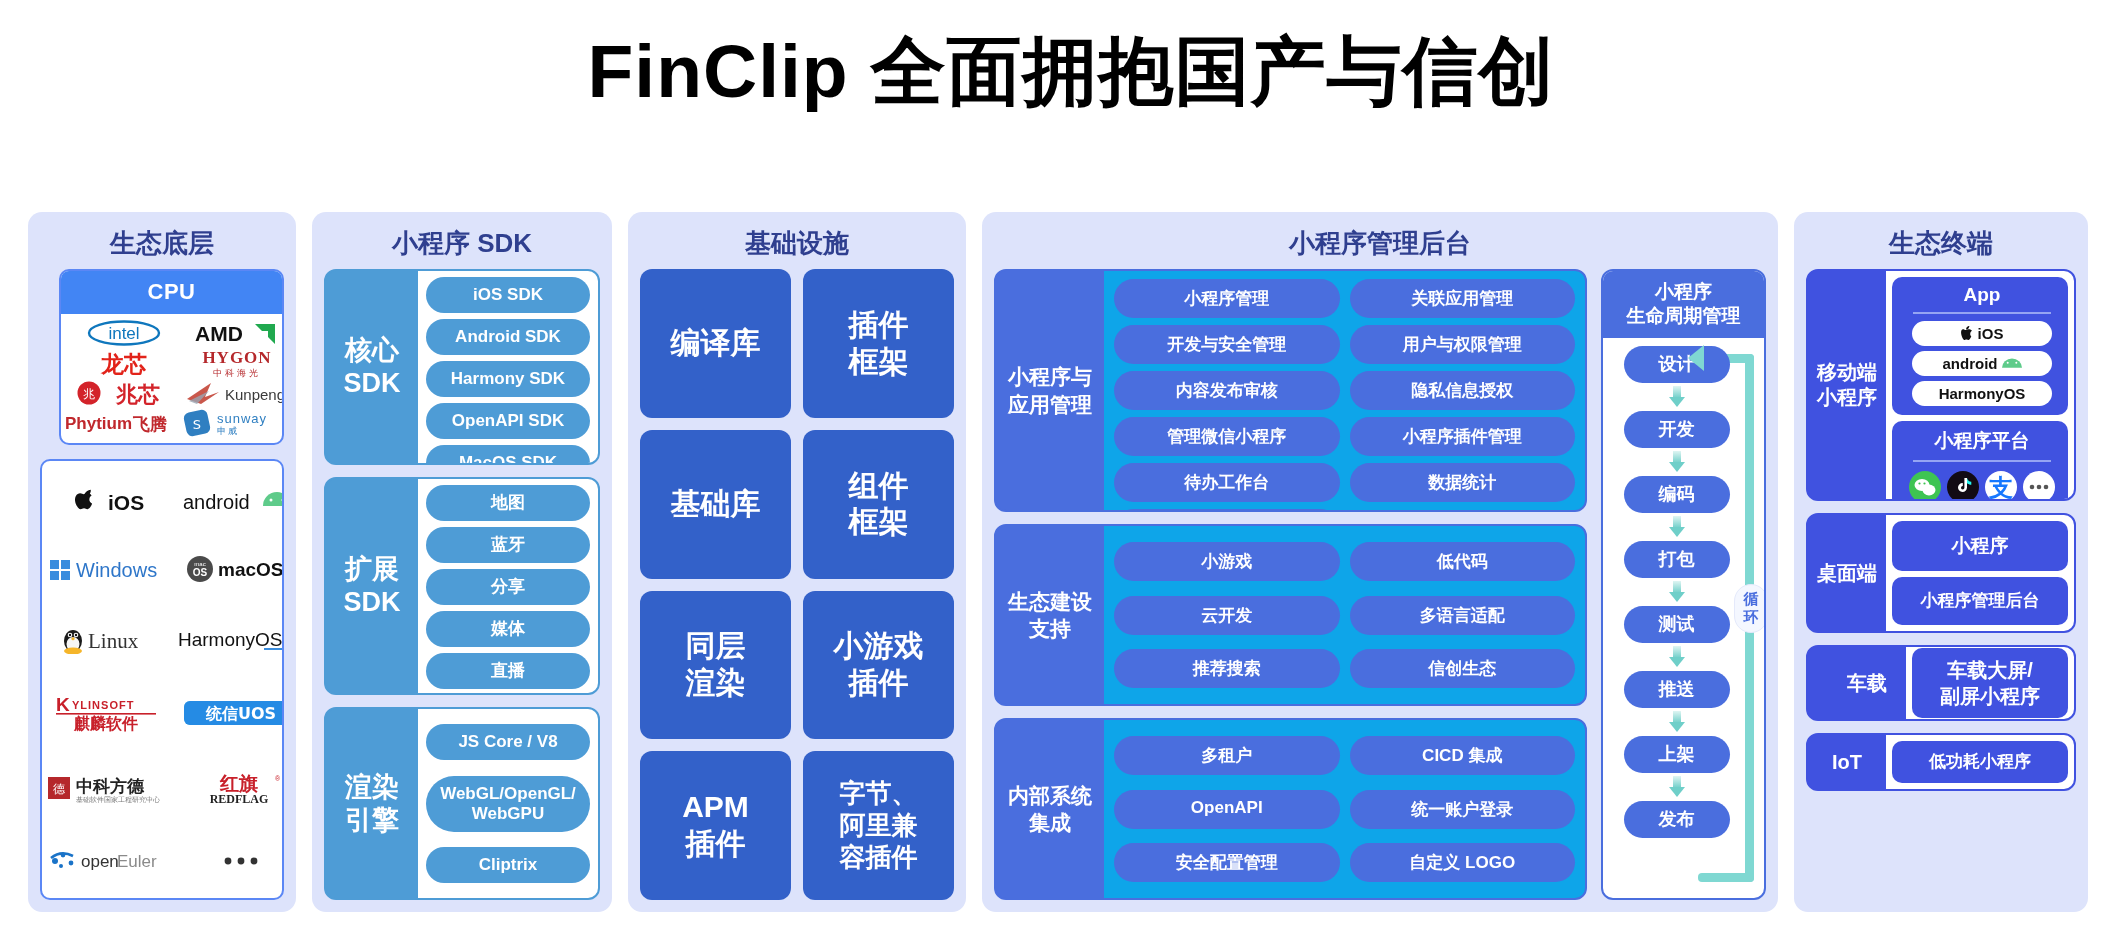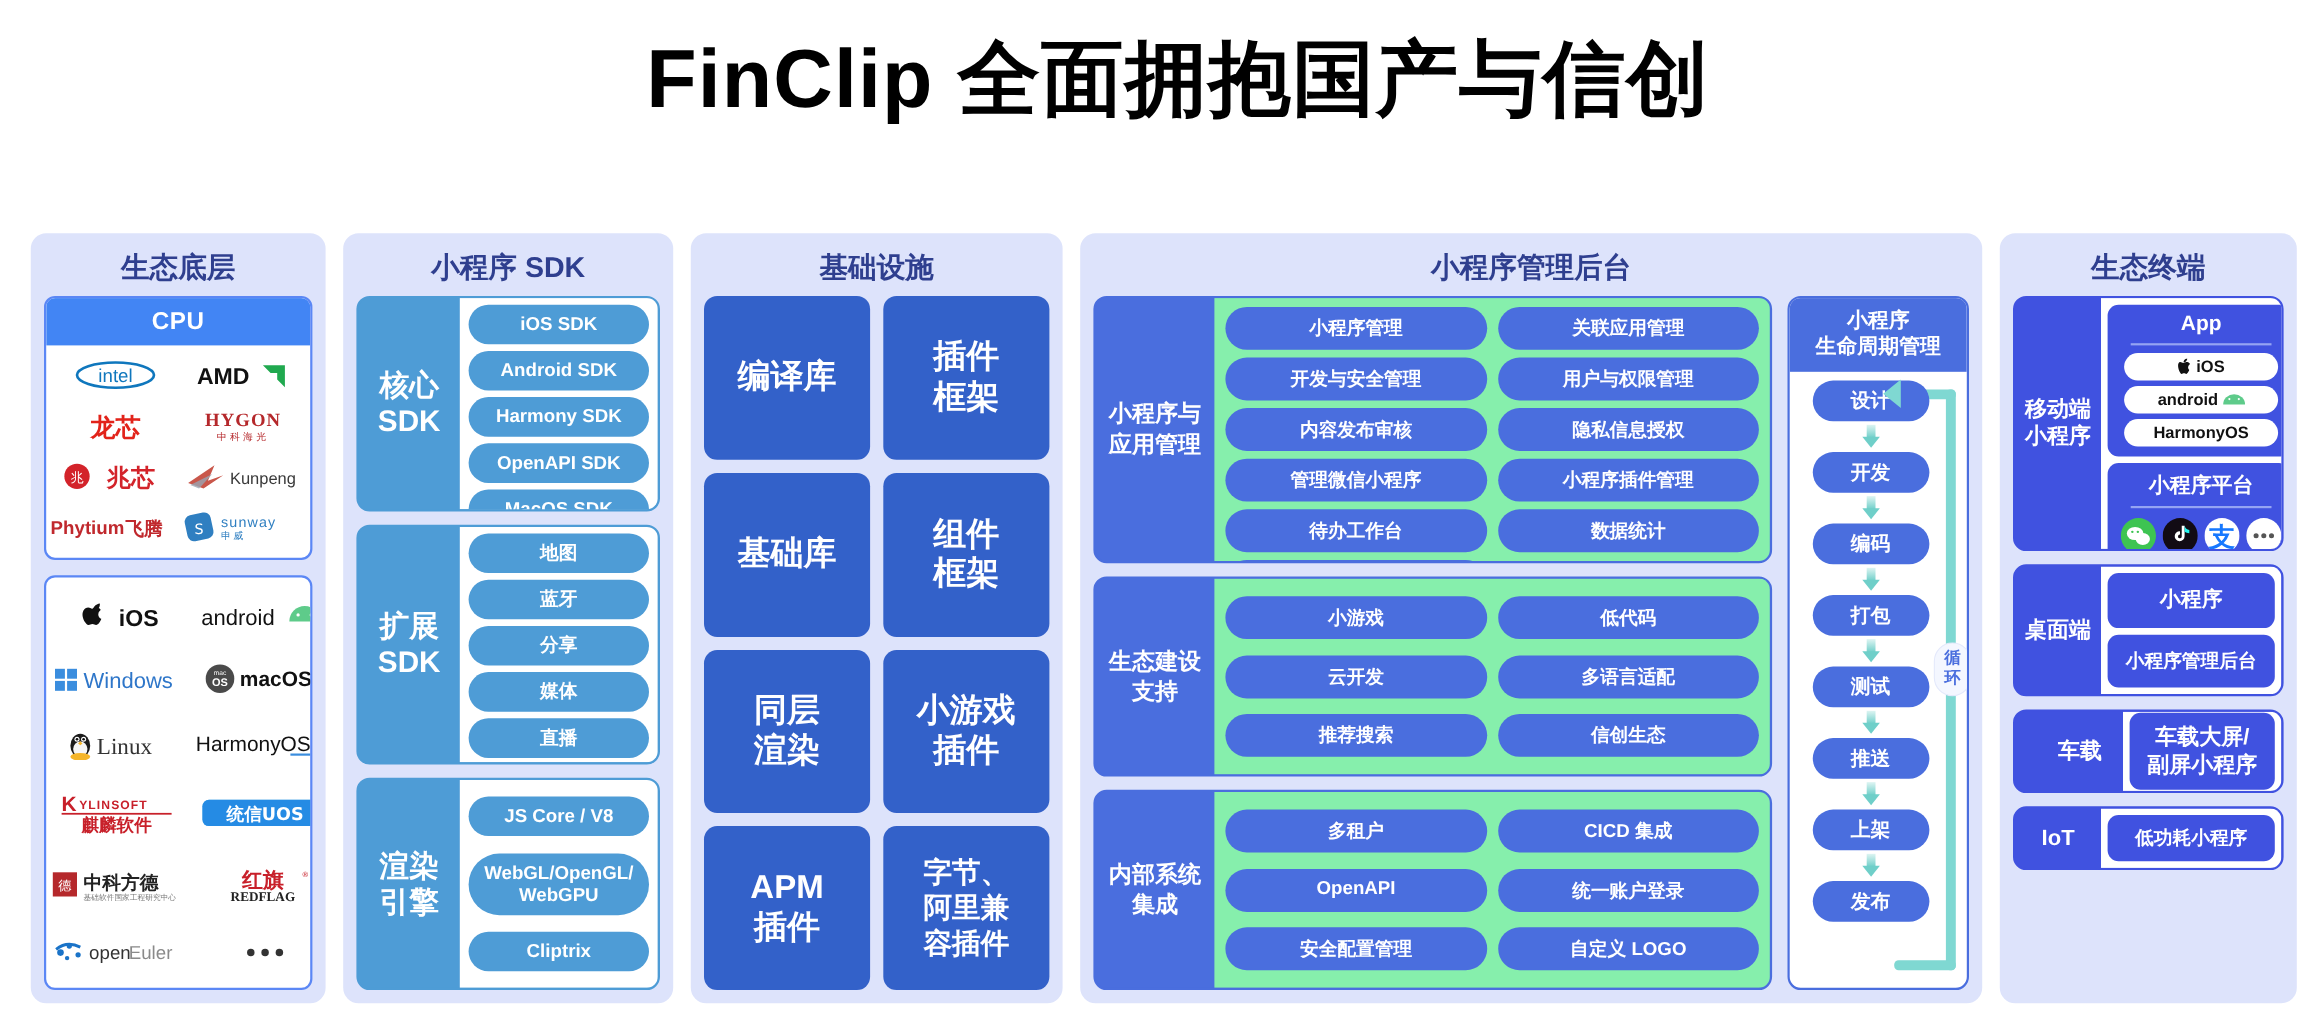--- a/index.html
+++ b/index.html
@@ -38,21 +38,21 @@
     font-size: 26px; font-weight: 700;
     line-height: 1.2; padding: 6px 0 10px 0;
     white-space: nowrap;
   }
 
   
   .c-eco    { width: 268px; }
   .c-sdk    { width: 300px; }
   .c-infra  { width: 338px; }
   .c-admin  { flex: 1 1 auto; }
-  .c-term   { width: 270px; }
+  .c-term   { width: 294px; }
 
   
   .card {
     background: #ffffff;
     border-radius: 10px;
     overflow: hidden;
     border: 2px solid #5b87f5;
     display: flex; flex-direction: column;
   }
   .card-head {
@@ -62,21 +62,21 @@
     letter-spacing: .5px;
   }
   .logo-grid {
     flex: 1 1 auto;
     display: grid; grid-template-columns: 1fr 1fr;
     align-content: space-around; justify-items: center;
     padding: 6px 4px;
   }
   .logo { display: flex; align-items: center; justify-content: center; height: 100%; }
   .logo svg, .logo .lg { display: block; }
-  .card-cpu { height: 240px; }
+  .card-cpu { height: 176px; margin-left: 19px; }
   .card-os  { flex: 1 1 auto; margin-top: 14px; }
 
   
   .sdkblock {
     display: flex; background: #4e9cd6;
     border-radius: 12px; overflow: hidden;
     border: 2px solid #4e9cd6;
   }
   .sdkblock + .sdkblock { margin-top: 12px; }
   .sdk-label {
@@ -123,21 +123,21 @@
     display: flex; background: #4a6ede;
     border-radius: 12px; overflow: hidden; border: 2px solid #4a6ede;
   }
   .grp-label {
     width: 108px; flex: 0 0 108px;
     color: #fff; font-size: 21px; font-weight: 700;
     display: flex; align-items: center; justify-content: center;
     text-align: center; line-height: 1.3; white-space: pre-line;
   }
   .grp-items {
-    flex: 1 1 auto; background: #86efac;
+    flex: 1 1 auto; background: #0ea5e9;
     padding: 8px 10px;
     display: grid; grid-template-columns: 1fr 1fr;
     gap: 7px 10px; align-content: space-evenly;
   }
   .pill-admin {
     background: #4a6ede; color: #fff;
     border-radius: 999px; text-align: center;
     font-size: 17px; font-weight: 700;
     padding: 8px 4px; white-space: nowrap;
   }

